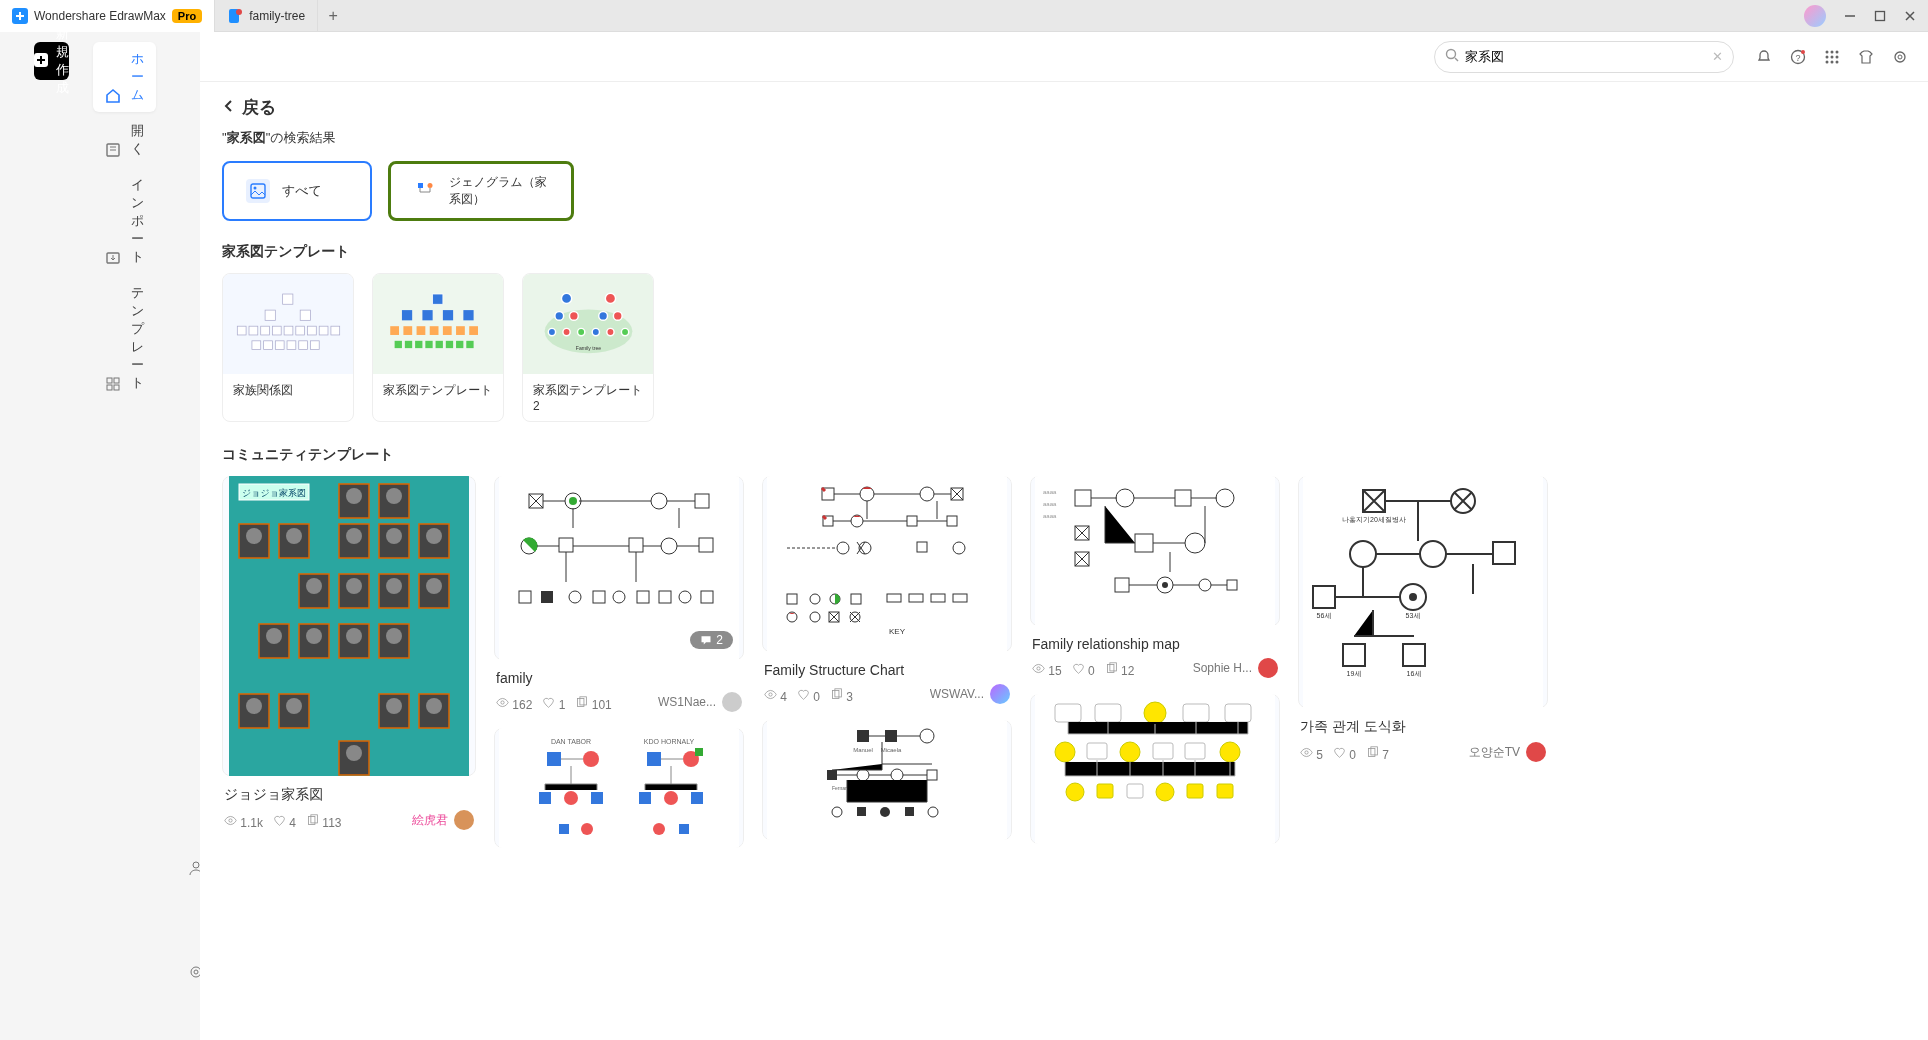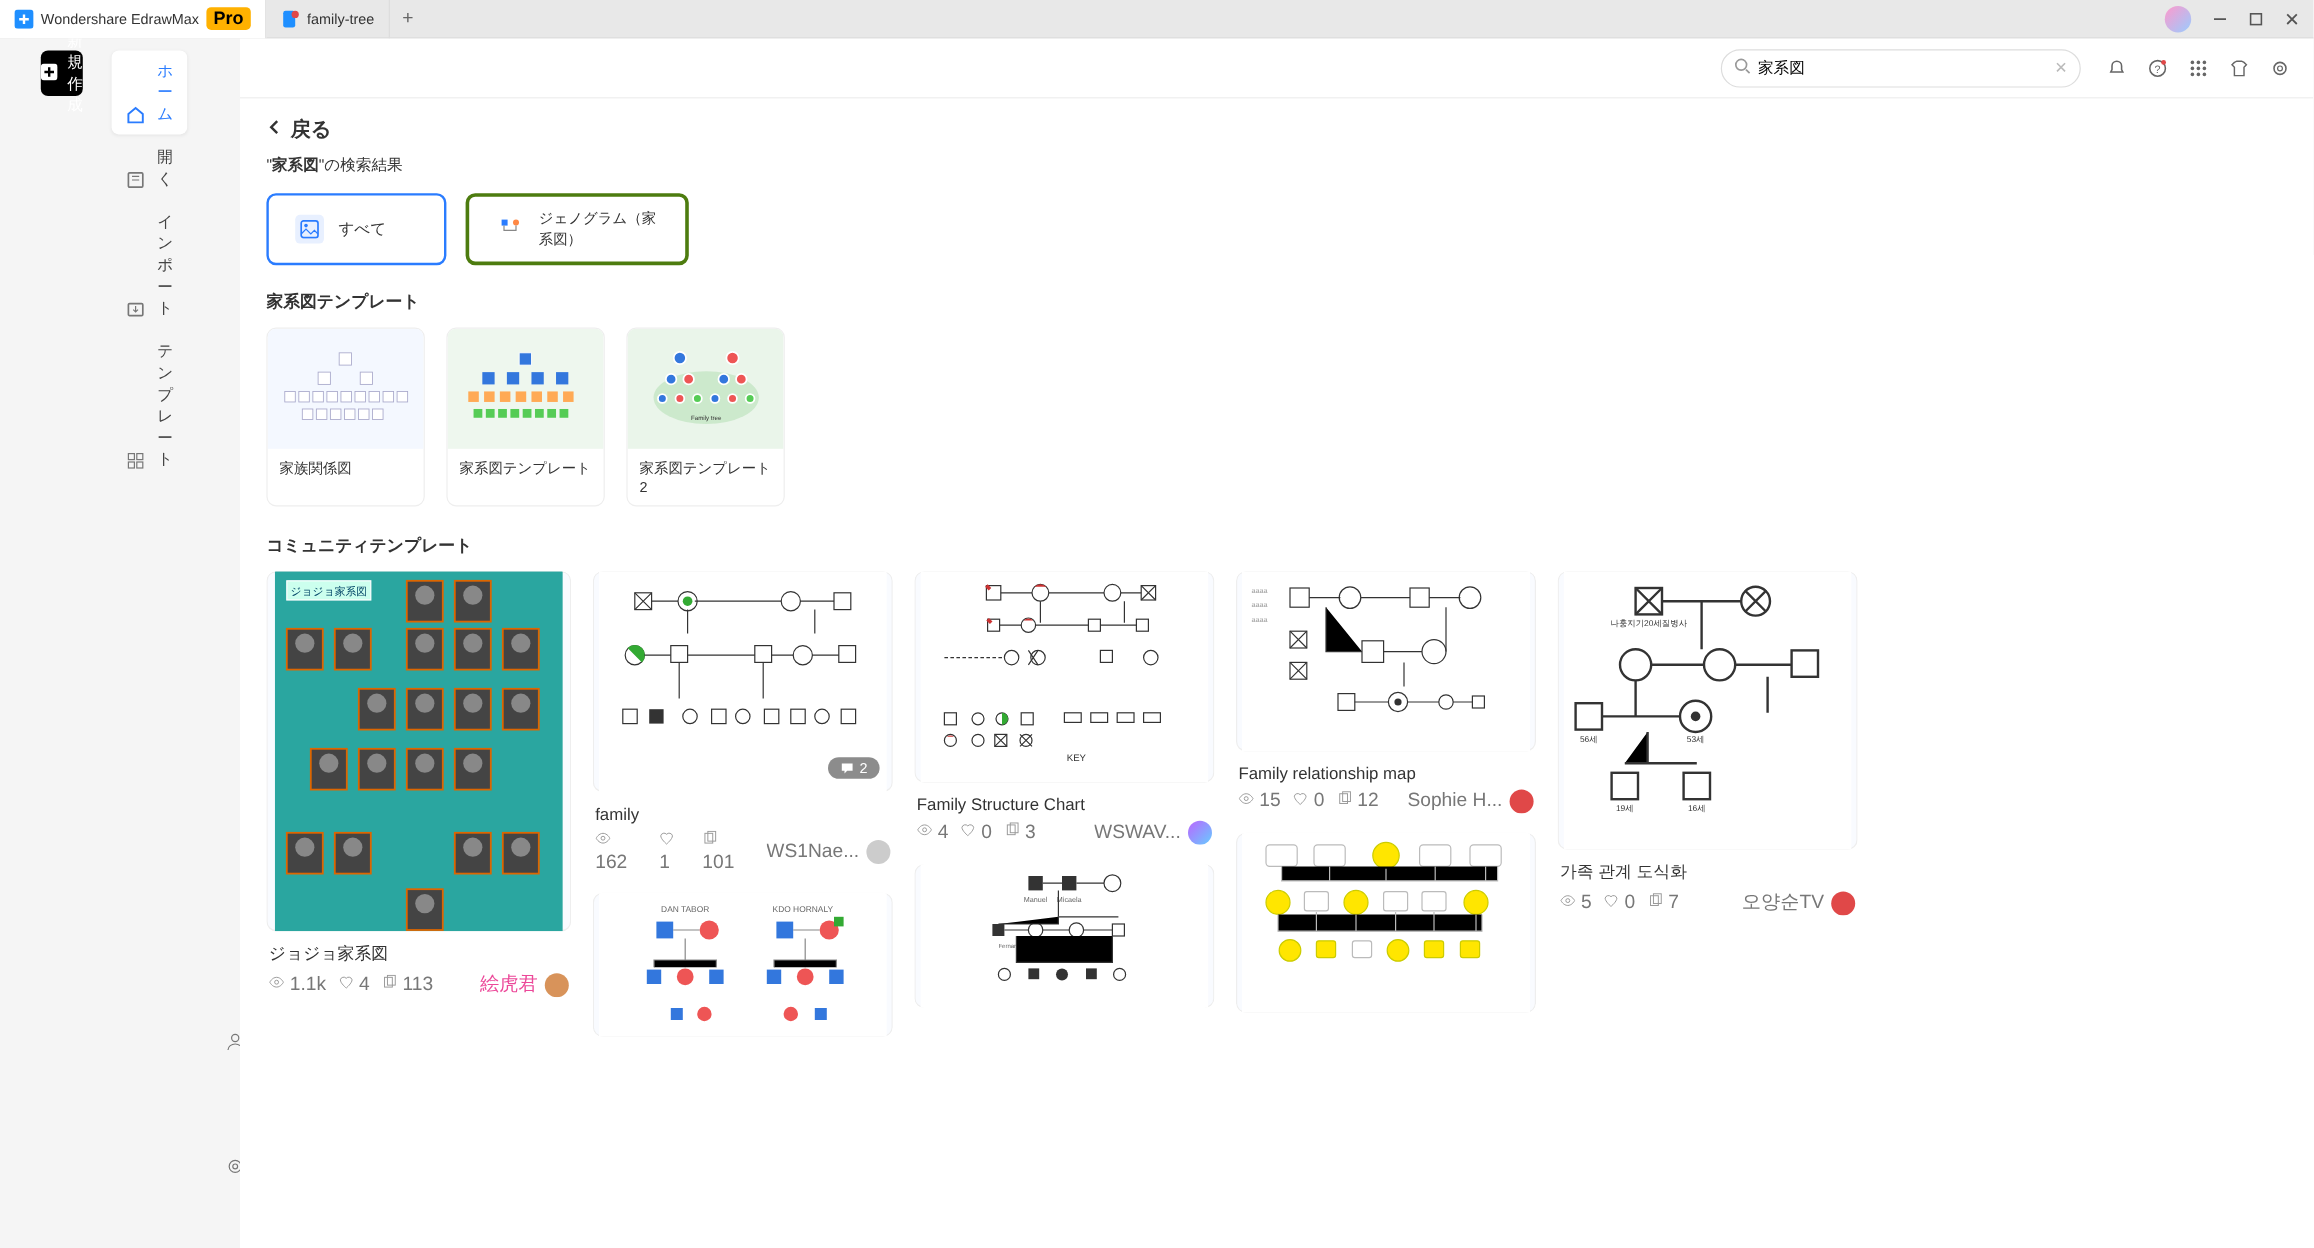--- a/index.html
+++ b/index.html
@@ -50,29 +50,29 @@
 .local-card { width: 132px; border: 1px solid #eee; border-radius: 8px; overflow: hidden; background: #fff; cursor: pointer; }
 .local-thumb { height: 100px; background: #f4f8ff; display: flex; align-items: center; justify-content: center; }
 .local-label { padding: 8px 10px; font-size: 12px; }
 
 .comm-grid { display: flex; gap: 18px; align-items: flex-start; }
 .col { display: flex; flex-direction: column; gap: 16px; width: 250px; }
 .col:first-child { width: 254px; }
 .card { border-radius: 8px; overflow: hidden; background: #fff; cursor: pointer; }
 .card-thumb { width: 100%; background: #f9fbff; border: 1px solid #eee; border-radius: 8px; display: flex; align-items: center; justify-content: center; position: relative; }
 .card-title { font-size: 14px; padding: 10px 2px 4px; }
-.card-meta { display: flex; align-items: center; gap: 10px; font-size: 16px; color: #777; padding: 2px 2px 0; }
+.card-meta { display: flex; align-items: flex-end; gap: 10px; font-size: 12px; color: #777; padding: 2px 2px 0; }
 .meta-left { display: flex; gap: 10px; }
 .meta-right { margin-left: auto; display: flex; align-items: center; gap: 6px; }
 .auth-av { width: 20px; height: 20px; border-radius: 50%; }
 .auth-name { max-width: 80px; overflow: hidden; text-overflow: ellipsis; white-space: nowrap; }
 .bubble { position: absolute; right: 10px; bottom: 10px; background: rgba(120,120,120,.85); color: #fff; border-radius: 12px; padding: 2px 10px; font-size: 12px; display: flex; align-items: center; gap: 4px; }
 .th-svg { width: 90%; height: 90%; }
 
-.pro-badge { background: #ffb100; color: #000; font-size: 15px; padding: 1px 6px; border-radius: 4px; font-weight: 600; }
+.pro-badge { background: #ffb100; color: #000; font-size: 11px; padding: 1px 6px; border-radius: 4px; font-weight: 600; }
 </style>
 </head>
 <body>
 
 <div class="window">
 
   <div class="titlebar">
     <div class="tab active">
       <span class="tab-icon">
         <svg width="16" height="16" viewBox="0 0 16 16">

